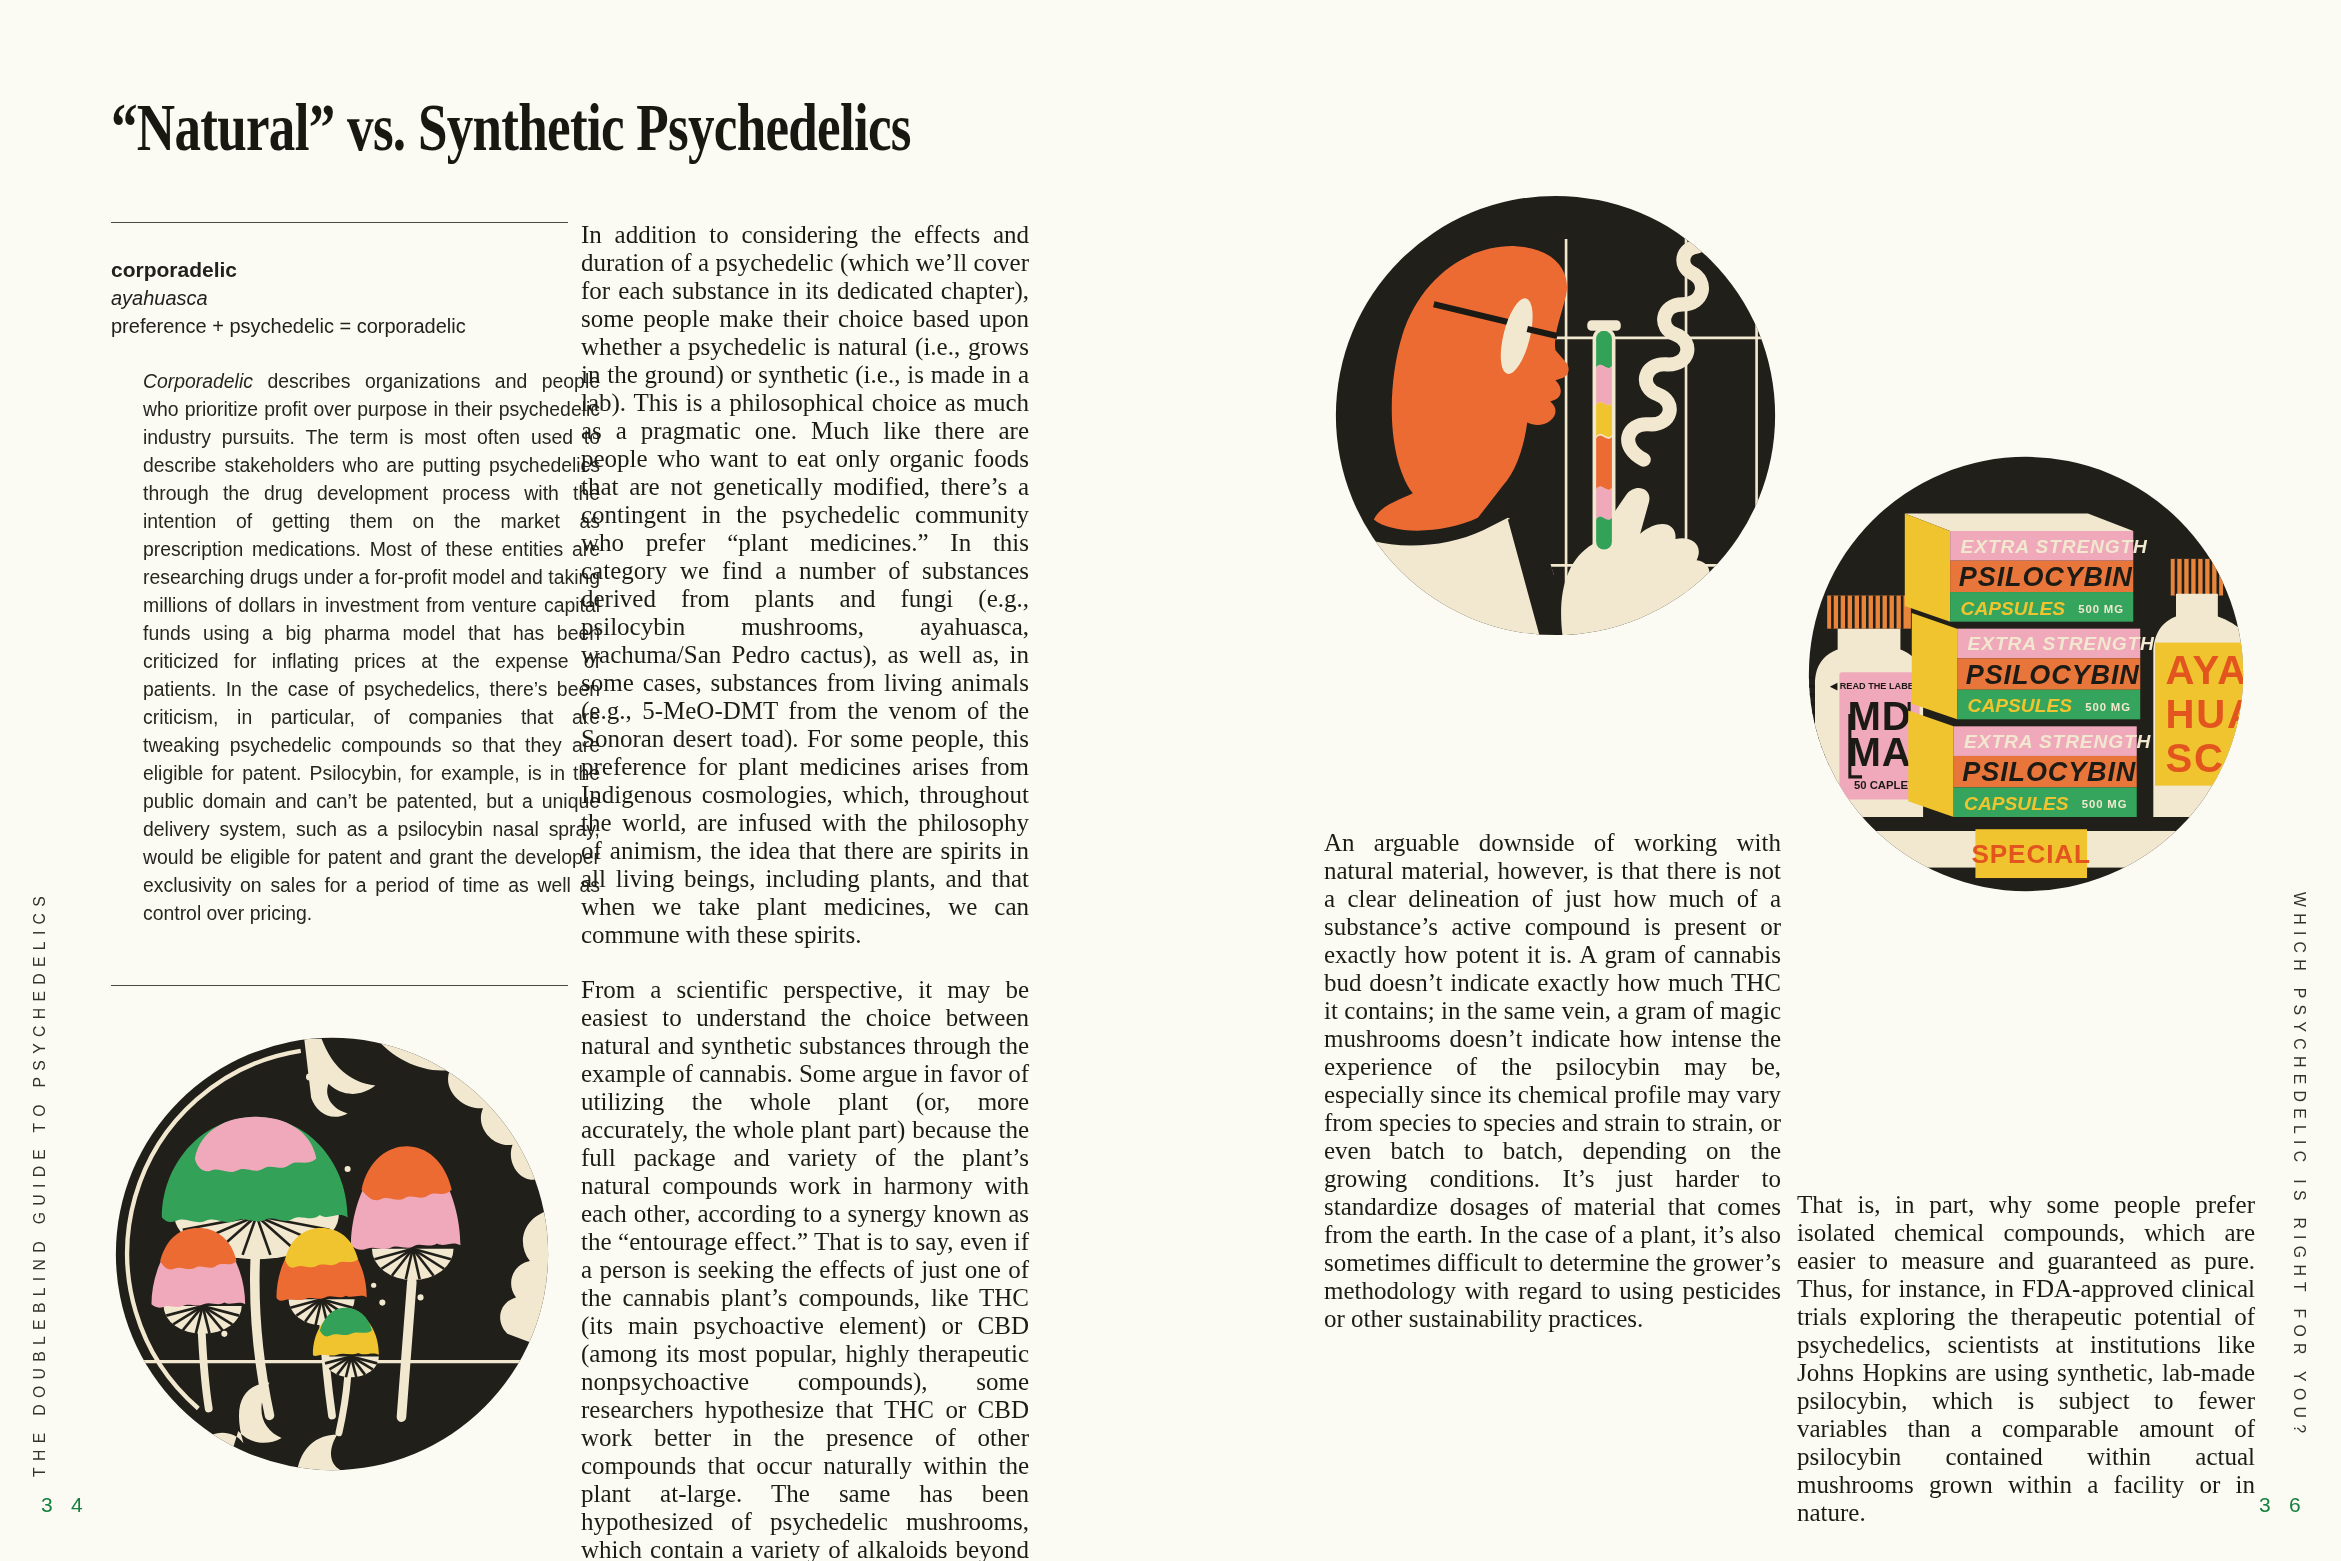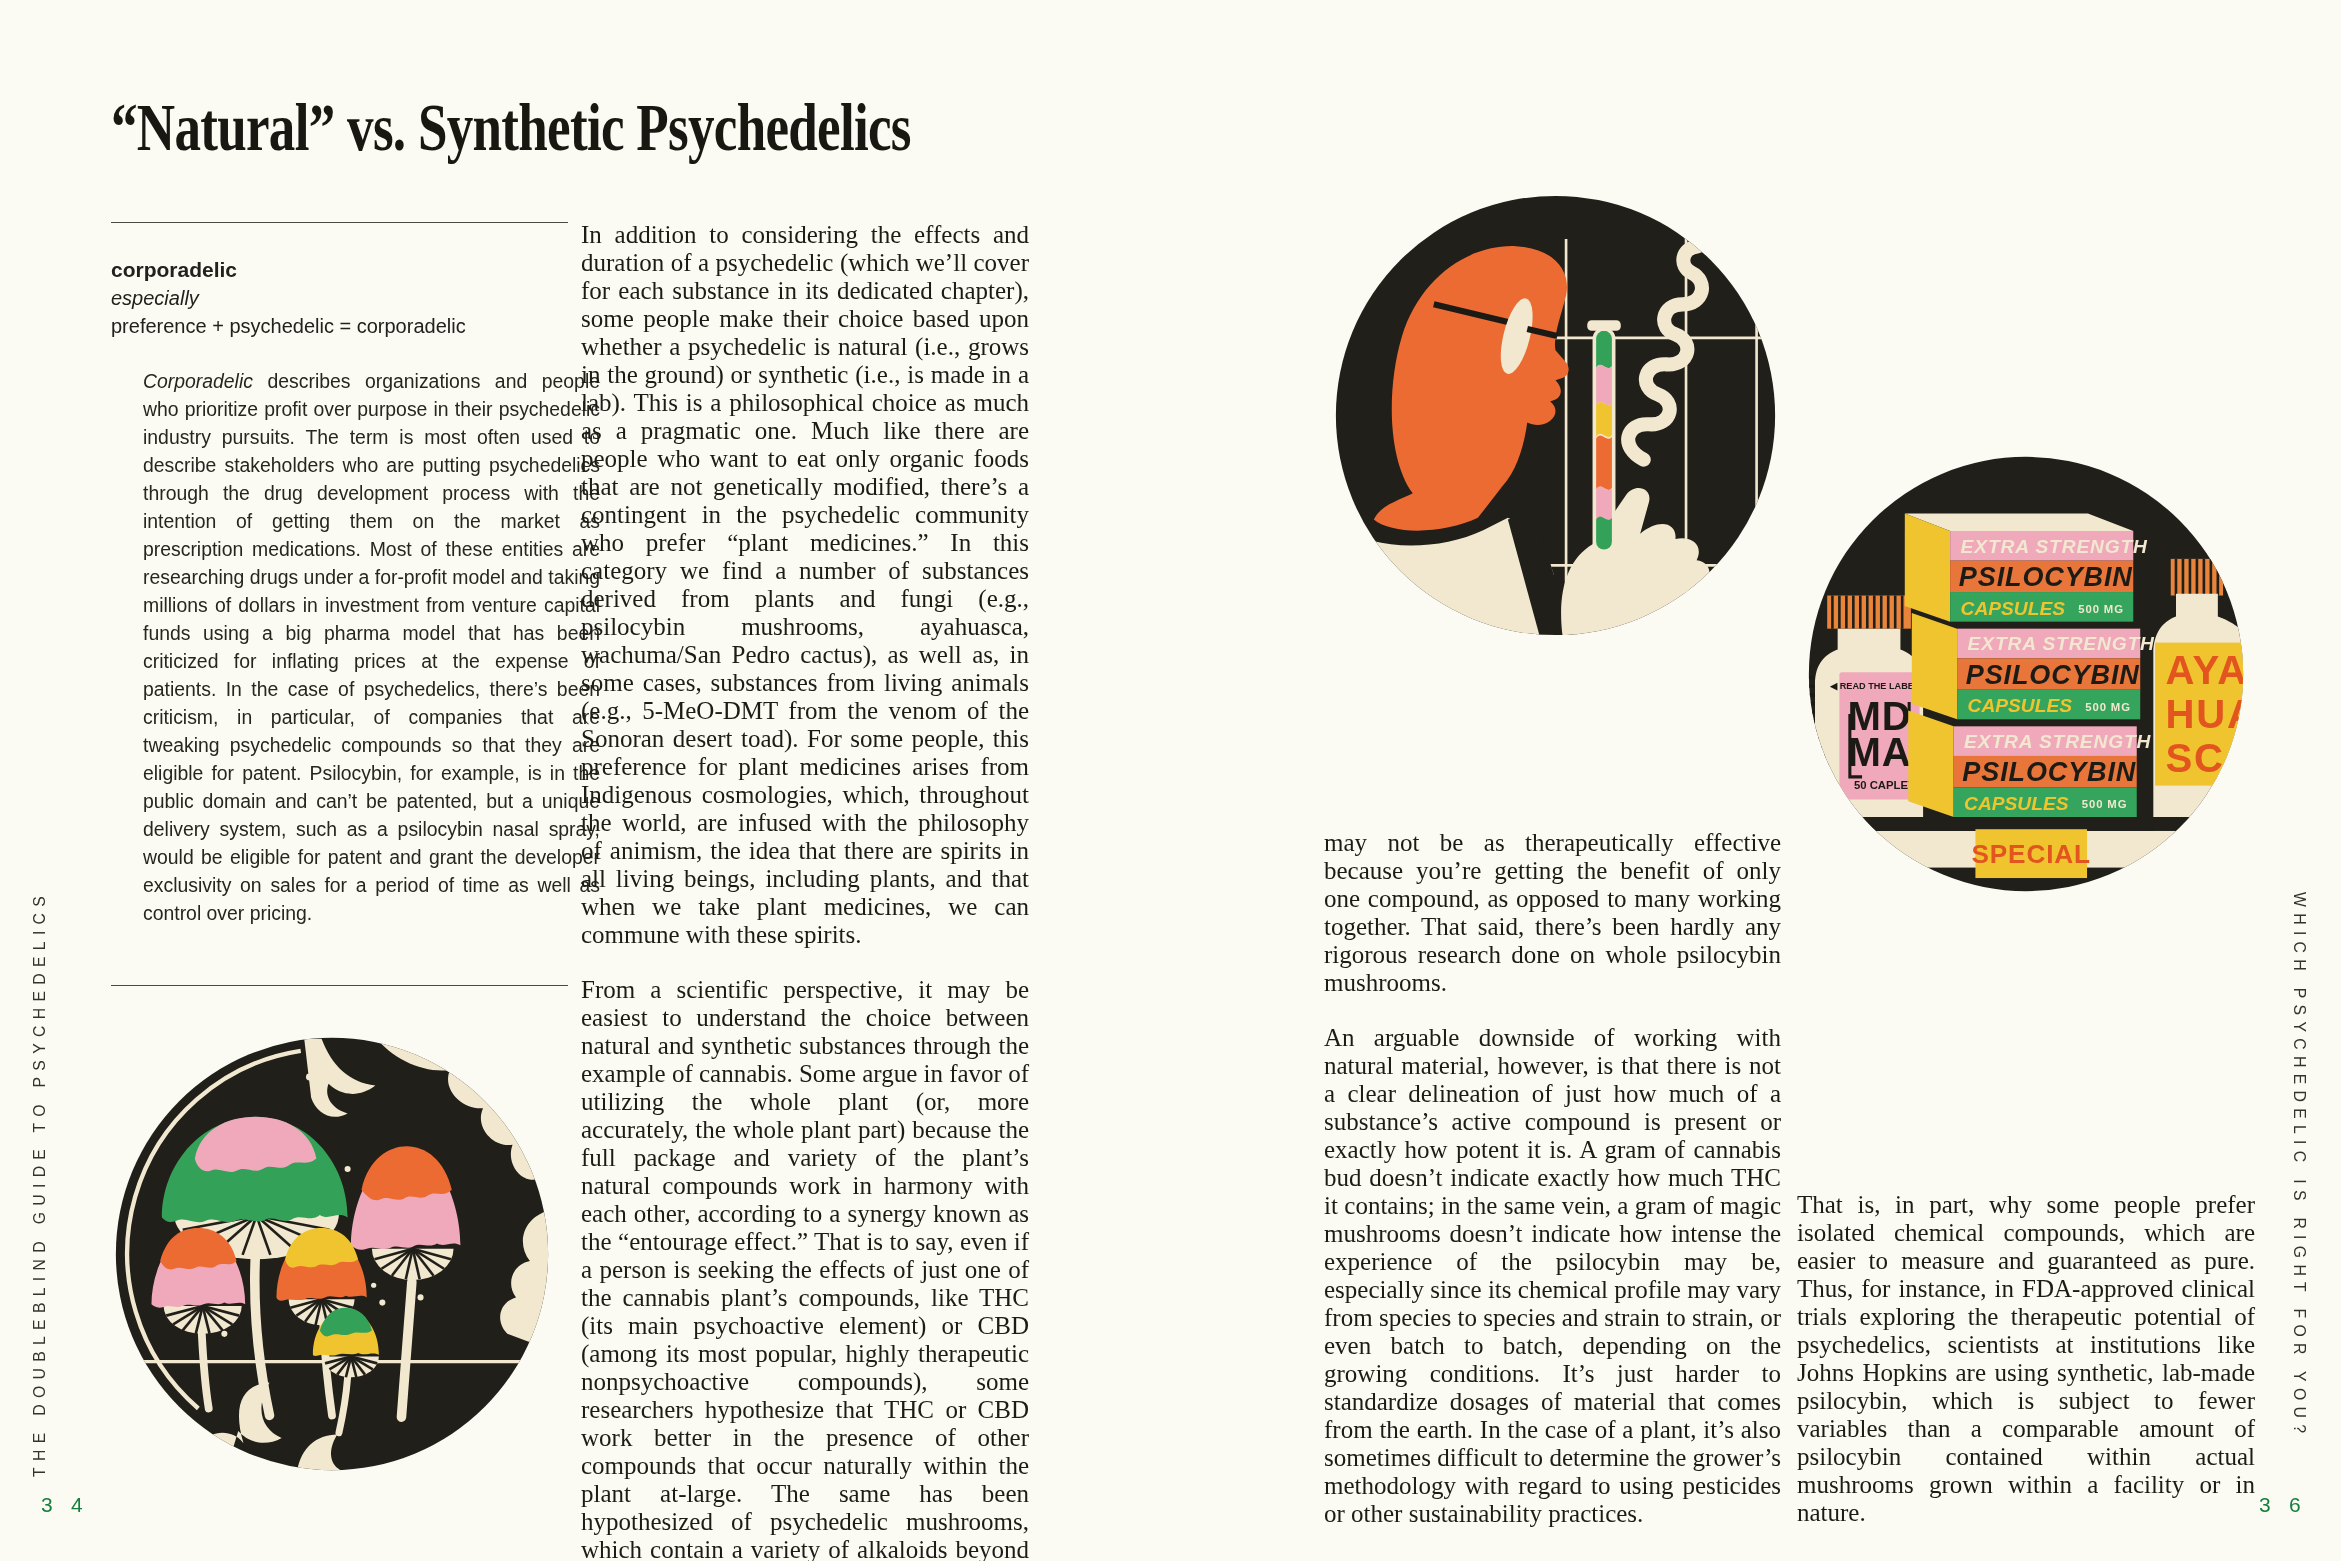--- a/index.html
+++ b/index.html
@@ -34,35 +34,34 @@
   <div class="abs spine spine-right" style="left:2308px; top:892px;">WHICH PSYCHEDELIC IS RIGHT FOR YOU?</div>
 
   <div class="abs pagenum" style="left:41px; top:1493px;">3 4</div>
   <div class="abs pagenum" style="left:2259px; top:1493px;">3 6</div>
 
   <h1 class="abs title" style="left:111px; top:88px;">“Natural” vs. Synthetic Psychedelics</h1>
 
   <div class="abs rule" style="left:111px; top:222px; width:457px;"></div>
   <div class="abs def" style="left:111px; top:256px; width:457px;">
     <div class="term">corporadelic</div>
-    <div class="pos">especially</div>
+    <div class="pos">ayahuasca</div>
     <div>preference + psychedelic = corporadelic</div>
   </div>
 
   <p class="abs sans-col" style="left:111px; top:367px; width:457px;"><em>Corporadelic</em><span> describes organizations and people who prioritize profit over purpose in their psychedelic industry pursuits. The term is most often used to describe stakeholders who are putting psychedelics through the drug development process with the intention of getting them on the market as prescription medications. Most of these entities are researching drugs under a for-profit model and taking millions of dollars in investment from venture capital funds using a big pharma model that has been criticized for inflating prices at the expense of patients. In the case of psychedelics, there’s been criticism, in particular, of companies that are tweaking psychedelic compounds so that they are eligible for patent. Psilocybin, for example, is in the public domain and can’t be patented, but a unique delivery system, such as a psilocybin nasal spray, would be eligible for patent and grant the developer exclusivity on sales for a period of time as well as control over pricing.</span></p>
 
   <div class="abs rule" style="left:111px; top:985px; width:457px;"></div>
 
   <div class="abs serif-col" style="left:581px; top:221px; width:448px;">
     <p>In addition to considering the effects and duration of a psychedelic (which we’ll cover for each substance in its dedicated chapter), some people make their choice based upon whether a psychedelic is natural (i.e., grows in the ground) or synthetic (i.e., is made in a lab). This is a philosophical choice as much as a pragmatic one. Much like there are people who want to eat only organic foods that are not genetically modified, there’s a contingent in the psychedelic community who prefer “plant medicines.” In this category we find a number of substances derived from plants and fungi (e.g., psilocybin mushrooms, ayahuasca, wachuma/San Pedro cactus), as well as, in some cases, substances from living animals (e.g., 5-MeO-DMT from the venom of the Sonoran desert toad). For some people, this preference for plant medicines arises from Indigenous cosmologies, which, throughout the world, are infused with the philosophy of animism, the idea that there are spirits in all living beings, including plants, and that when we take plant medicines, we can commune with these spirits.</p>
     <p>From a scientific perspective, it may be easiest to understand the choice between natural and synthetic substances through the example of cannabis. Some argue in favor of utilizing the whole plant (or, more accurately, the whole plant part) because the full package and variety of the plant’s natural compounds work in harmony with each other, according to a synergy known as the “entourage effect.” That is to say, even if a person is seeking the effects of just one of the cannabis plant’s compounds, like THC (its main psychoactive element) or CBD (among its most popular, highly therapeutic nonpsychoactive compounds), some researchers hypothesize that THC or CBD work better in the presence of other compounds that occur naturally within the plant at-large. The same has been hypothesized of psychedelic mushrooms, which contain a variety of alkaloids beyond psilocybin that differ depending upon the species. Synthetics, some hypothesize, just</p>
   </div>
 
   <div class="abs serif-col" style="left:1324px; top:829px; width:457px;">
-    <p>may not be as therapeutically effective because you’re getting the benefit of only one compound, as opposed to many working together. That said, there’s been hardly any rigorous research done on whole psilocybin mushrooms.</p>
     <p>An arguable downside of working with natural material, however, is that there is not a clear delineation of just how much of a substance’s active compound is present or exactly how potent it is. A gram of cannabis bud doesn’t indicate exactly how much THC it contains; in the same vein, a gram of magic mushrooms doesn’t indicate how intense the experience of the psilocybin may be, especially since its chemical profile may vary from species to species and strain to strain, or even batch to batch, depending on the growing conditions. It’s just harder to standardize dosages of material that comes from the earth. In the case of a plant, it’s also sometimes difficult to determine the grower’s methodology with regard to using pesticides or other sustainability practices.</p>
   </div>
 
   <div class="abs serif-col" style="left:1797px; top:1191px; width:458px;">
     <p>That is, in part, why some people prefer isolated chemical compounds, which are easier to measure and guaranteed as pure. Thus, for instance, in FDA-approved clinical trials exploring the therapeutic potential of psychedelics, scientists at institutions like Johns Hopkins are using synthetic, lab-made psilocybin, which is subject to fewer variables than a comparable amount of psilocybin contained within actual mushrooms grown within a facility or in nature.</p>
   </div>
 
   <svg class="abs" style="left:115px; top:1037px;" width="434" height="434" viewBox="0 0 500 500">
     <defs>
         <clipPath id="clipC">

